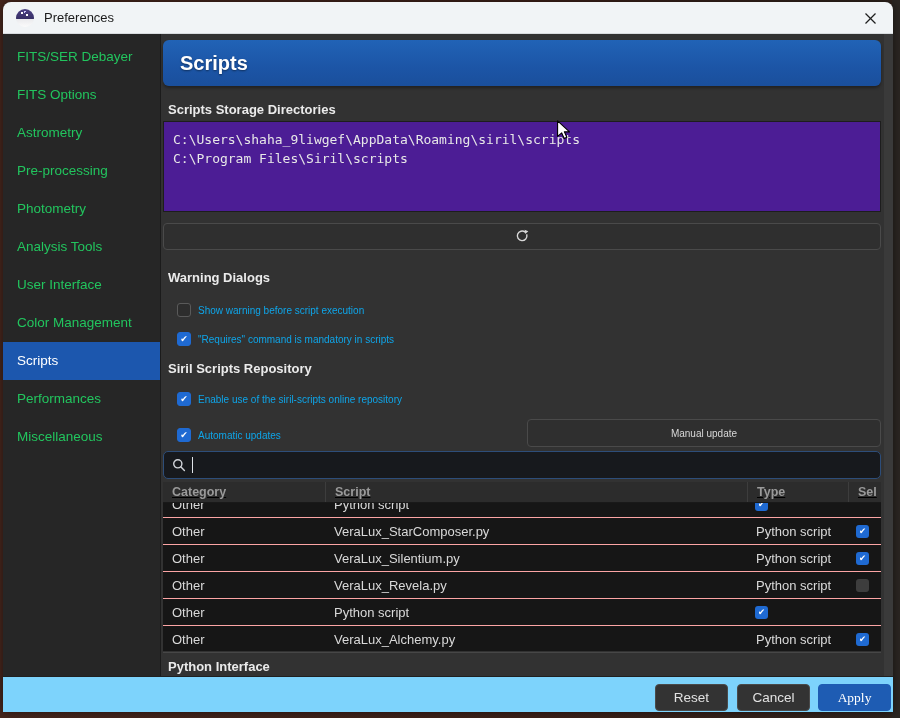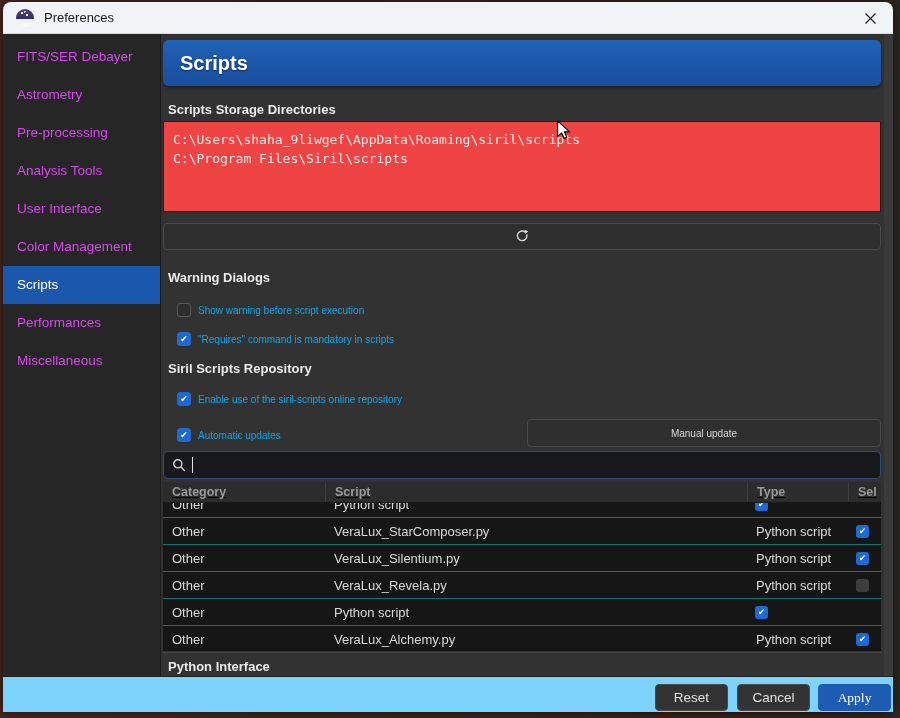--- a/index.html
+++ b/index.html
@@ -32,38 +32,38 @@
                 radial-gradient(circle 1px at 48% 15%, #cfc8ff 99%, transparent),
                 linear-gradient(180deg,#4c4184 0%,#372f66 54%,#e9e9ec 54%,#fbfbfb 100%); }
   .title-text { margin-left:10px; font-size:13px; color:#1b1b1b; }
   .close-btn { position:absolute; right:8px; top:4px; width:30px; height:24px;
                display:flex; align-items:center; justify-content:center; cursor:default; }
 
   
   .sidebar { position:absolute; left:0; top:32px; width:158px; height:642px;
              background:#262626; border-right:1px solid #1b1b1b; padding-top:4px; }
   .side-item { height:38px; line-height:38px; padding-left:14px; font-size:13.5px;
-               color:#d946ef; white-space:nowrap; }
+               color:#22c55e; white-space:nowrap; }
   .side-item.selected { background:#1c57ae; color:#ffffff; }
 
   
   .content-bg { position:absolute; left:158px; top:32px; width:732px; height:642px; background:#323232; }
   .gutter { position:absolute; left:881px; top:32px; width:9px; height:642px; background:#3a3a3a; }
 
   .page-header { position:absolute; left:160px; top:38px; width:718px; height:46px;
                  background:linear-gradient(180deg,#2163b6 0%,#1c55a6 60%,#1a4f9c 100%);
                  border-radius:6px; display:flex; align-items:center;
                  box-shadow:0 2px 3px rgba(0,0,0,.35); }
   .page-header span { margin-left:17px; font-size:20px; font-weight:bold; color:#fff;
                       text-shadow:0 1px 2px rgba(0,0,0,.45); }
 
   .sec-heading { position:absolute; font-size:13px; font-weight:bold; color:#ebebeb; }
 
   .dir-box { position:absolute; left:160px; top:119px; width:718px; height:91px;
-             background:#ef4444; border:1px solid #1d1d1d;
+             background:#4c1d95; border:1px solid #1d1d1d;
              font-family:"DejaVu Sans Mono","Liberation Mono",monospace;
              font-size:13px; line-height:19px; color:#e8e8e8; padding:8px 9px; }
 
   .wide-btn { position:absolute; background:#2f2f2f; border:1px solid #4a4a4a; border-radius:4px;
               display:flex; align-items:center; justify-content:center;
               font-size:10px; color:#d8d8d8; }
 
   
   .opt-row { position:absolute; left:174px; display:flex; align-items:center; height:20px; }
   .cbox { width:14px; height:14px; border-radius:3px; background:#2d2d2d; border:1px solid #5a5a5a;
@@ -82,21 +82,21 @@
                   font-size:13px; height:100%; }
 
   
   .thead { position:absolute; left:160px; top:480px; width:718px; height:21px;
            background:#2c2c2c; border-bottom:1px solid #191919;
            display:grid; grid-template-columns:162px 422px 101px 1fr; align-items:center;text-decoration:underline; }
   .thead span { font-size:12.5px; font-weight:bold; color:#9a9a9a; padding-left:9px;
                 border-left:1px solid #3d3d3d; height:100%; display:flex; align-items:center; }
   .thead span:first-child { border-left:none; }
   .tbody { position:absolute; left:160px; top:501px; width:718px; height:148px;
-           background:#0f766e; overflow:hidden; }
+           background:#fca5a5; overflow:hidden; }
   .t-row { height:26px; margin-bottom:1px; background:#161616;
            display:grid; grid-template-columns:162px 422px 101px 1fr; align-items:center; }
   .t-row:first-child { margin-top:-12px; }
   .t-cell { font-size:13px; color:#d9d9d9; padding-left:9px; white-space:nowrap; overflow:hidden; }
   .sel-cell { display:flex; justify-content:flex-start; padding-left:8px; }
   .row-cb { width:13px; height:13px; border-radius:3px; background:#3d3d3d;
             display:flex; align-items:center; justify-content:center;
             font-size:8.5px; color:#fff; line-height:1; }
   .row-cb.checked { background:#1f6ad2; }
 
@@ -128,22 +128,24 @@
       <div class="close-btn">
         <svg width="13" height="13" viewBox="0 0 13 13">
           <line x1="1.5" y1="1.5" x2="11.5" y2="11.5" stroke="#1f1f1f" stroke-width="1.3"></line>
           <line x1="11.5" y1="1.5" x2="1.5" y2="11.5" stroke="#1f1f1f" stroke-width="1.3"></line>
         </svg>
       </div>
     </div>
 
     <div class="sidebar">
         <div class="side-item">FITS/SER Debayer</div>
+        <div class="side-item">FITS Options</div>
         <div class="side-item">Astrometry</div>
         <div class="side-item">Pre-processing</div>
+        <div class="side-item">Photometry</div>
         <div class="side-item">Analysis Tools</div>
         <div class="side-item">User Interface</div>
         <div class="side-item">Color Management</div>
         <div class="side-item selected">Scripts</div>
         <div class="side-item">Performances</div>
         <div class="side-item">Miscellaneous</div>
       </div>
 
     <div class="content-bg"></div>
     <div class="gutter"></div>

